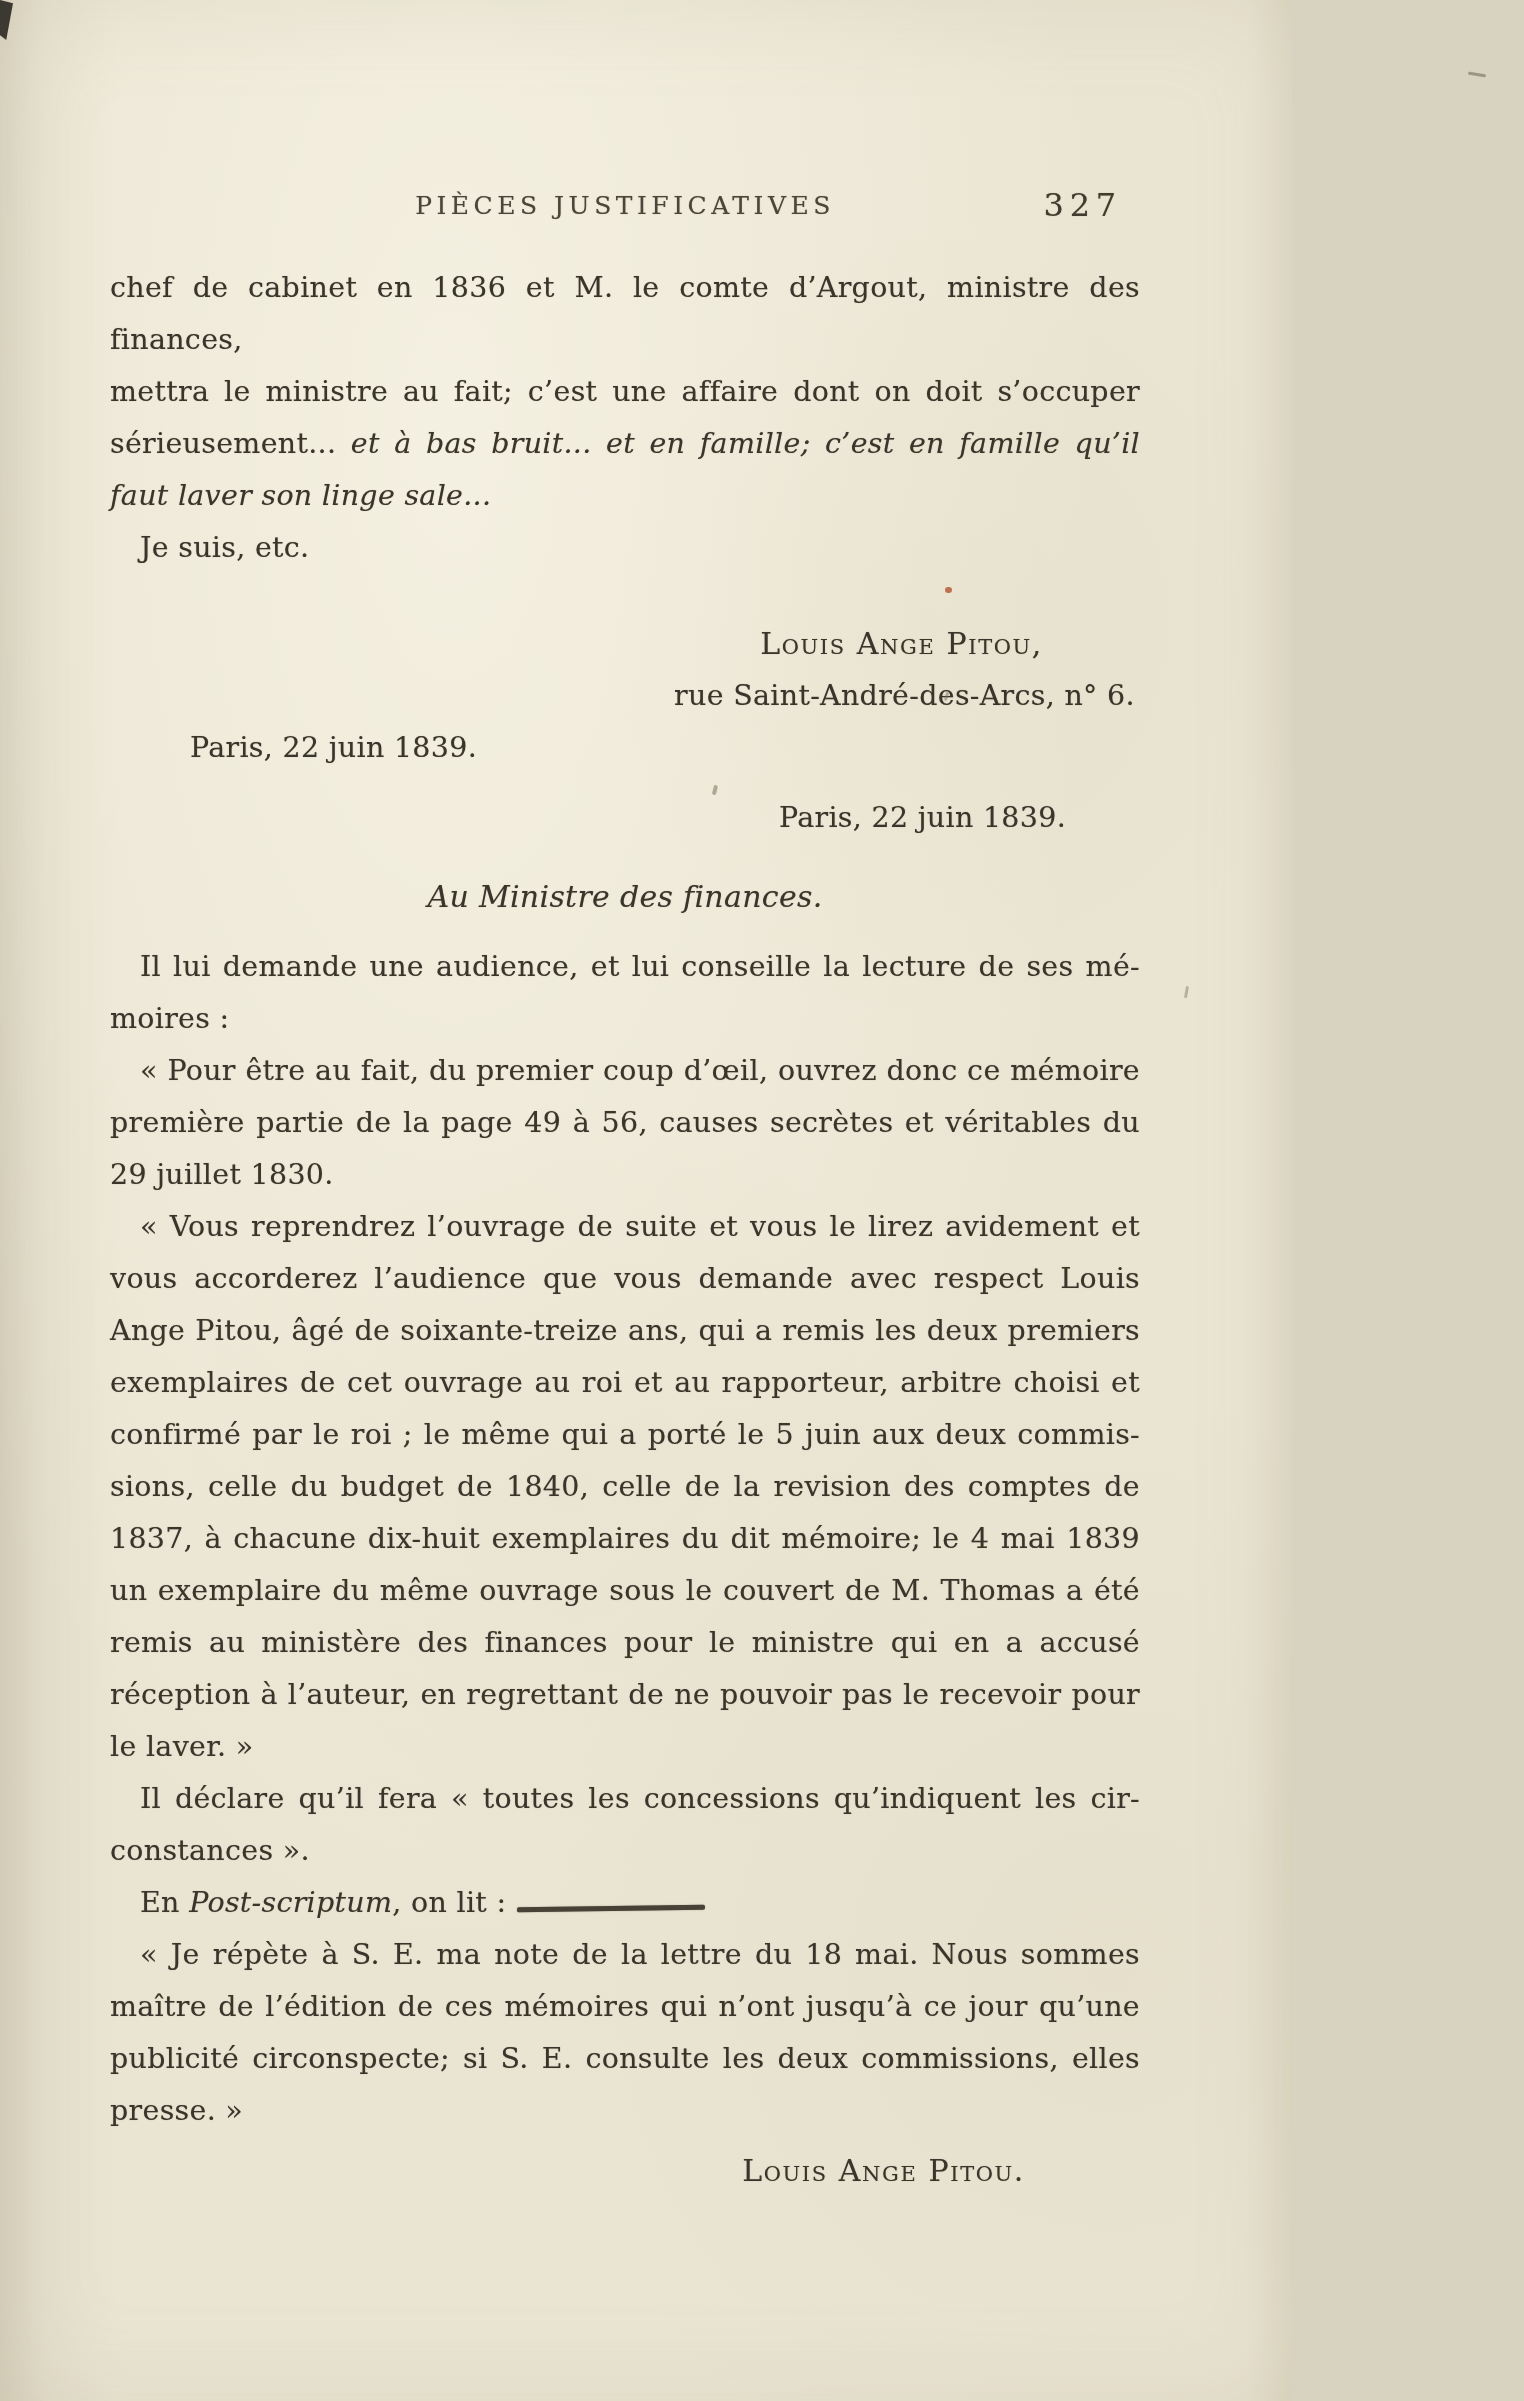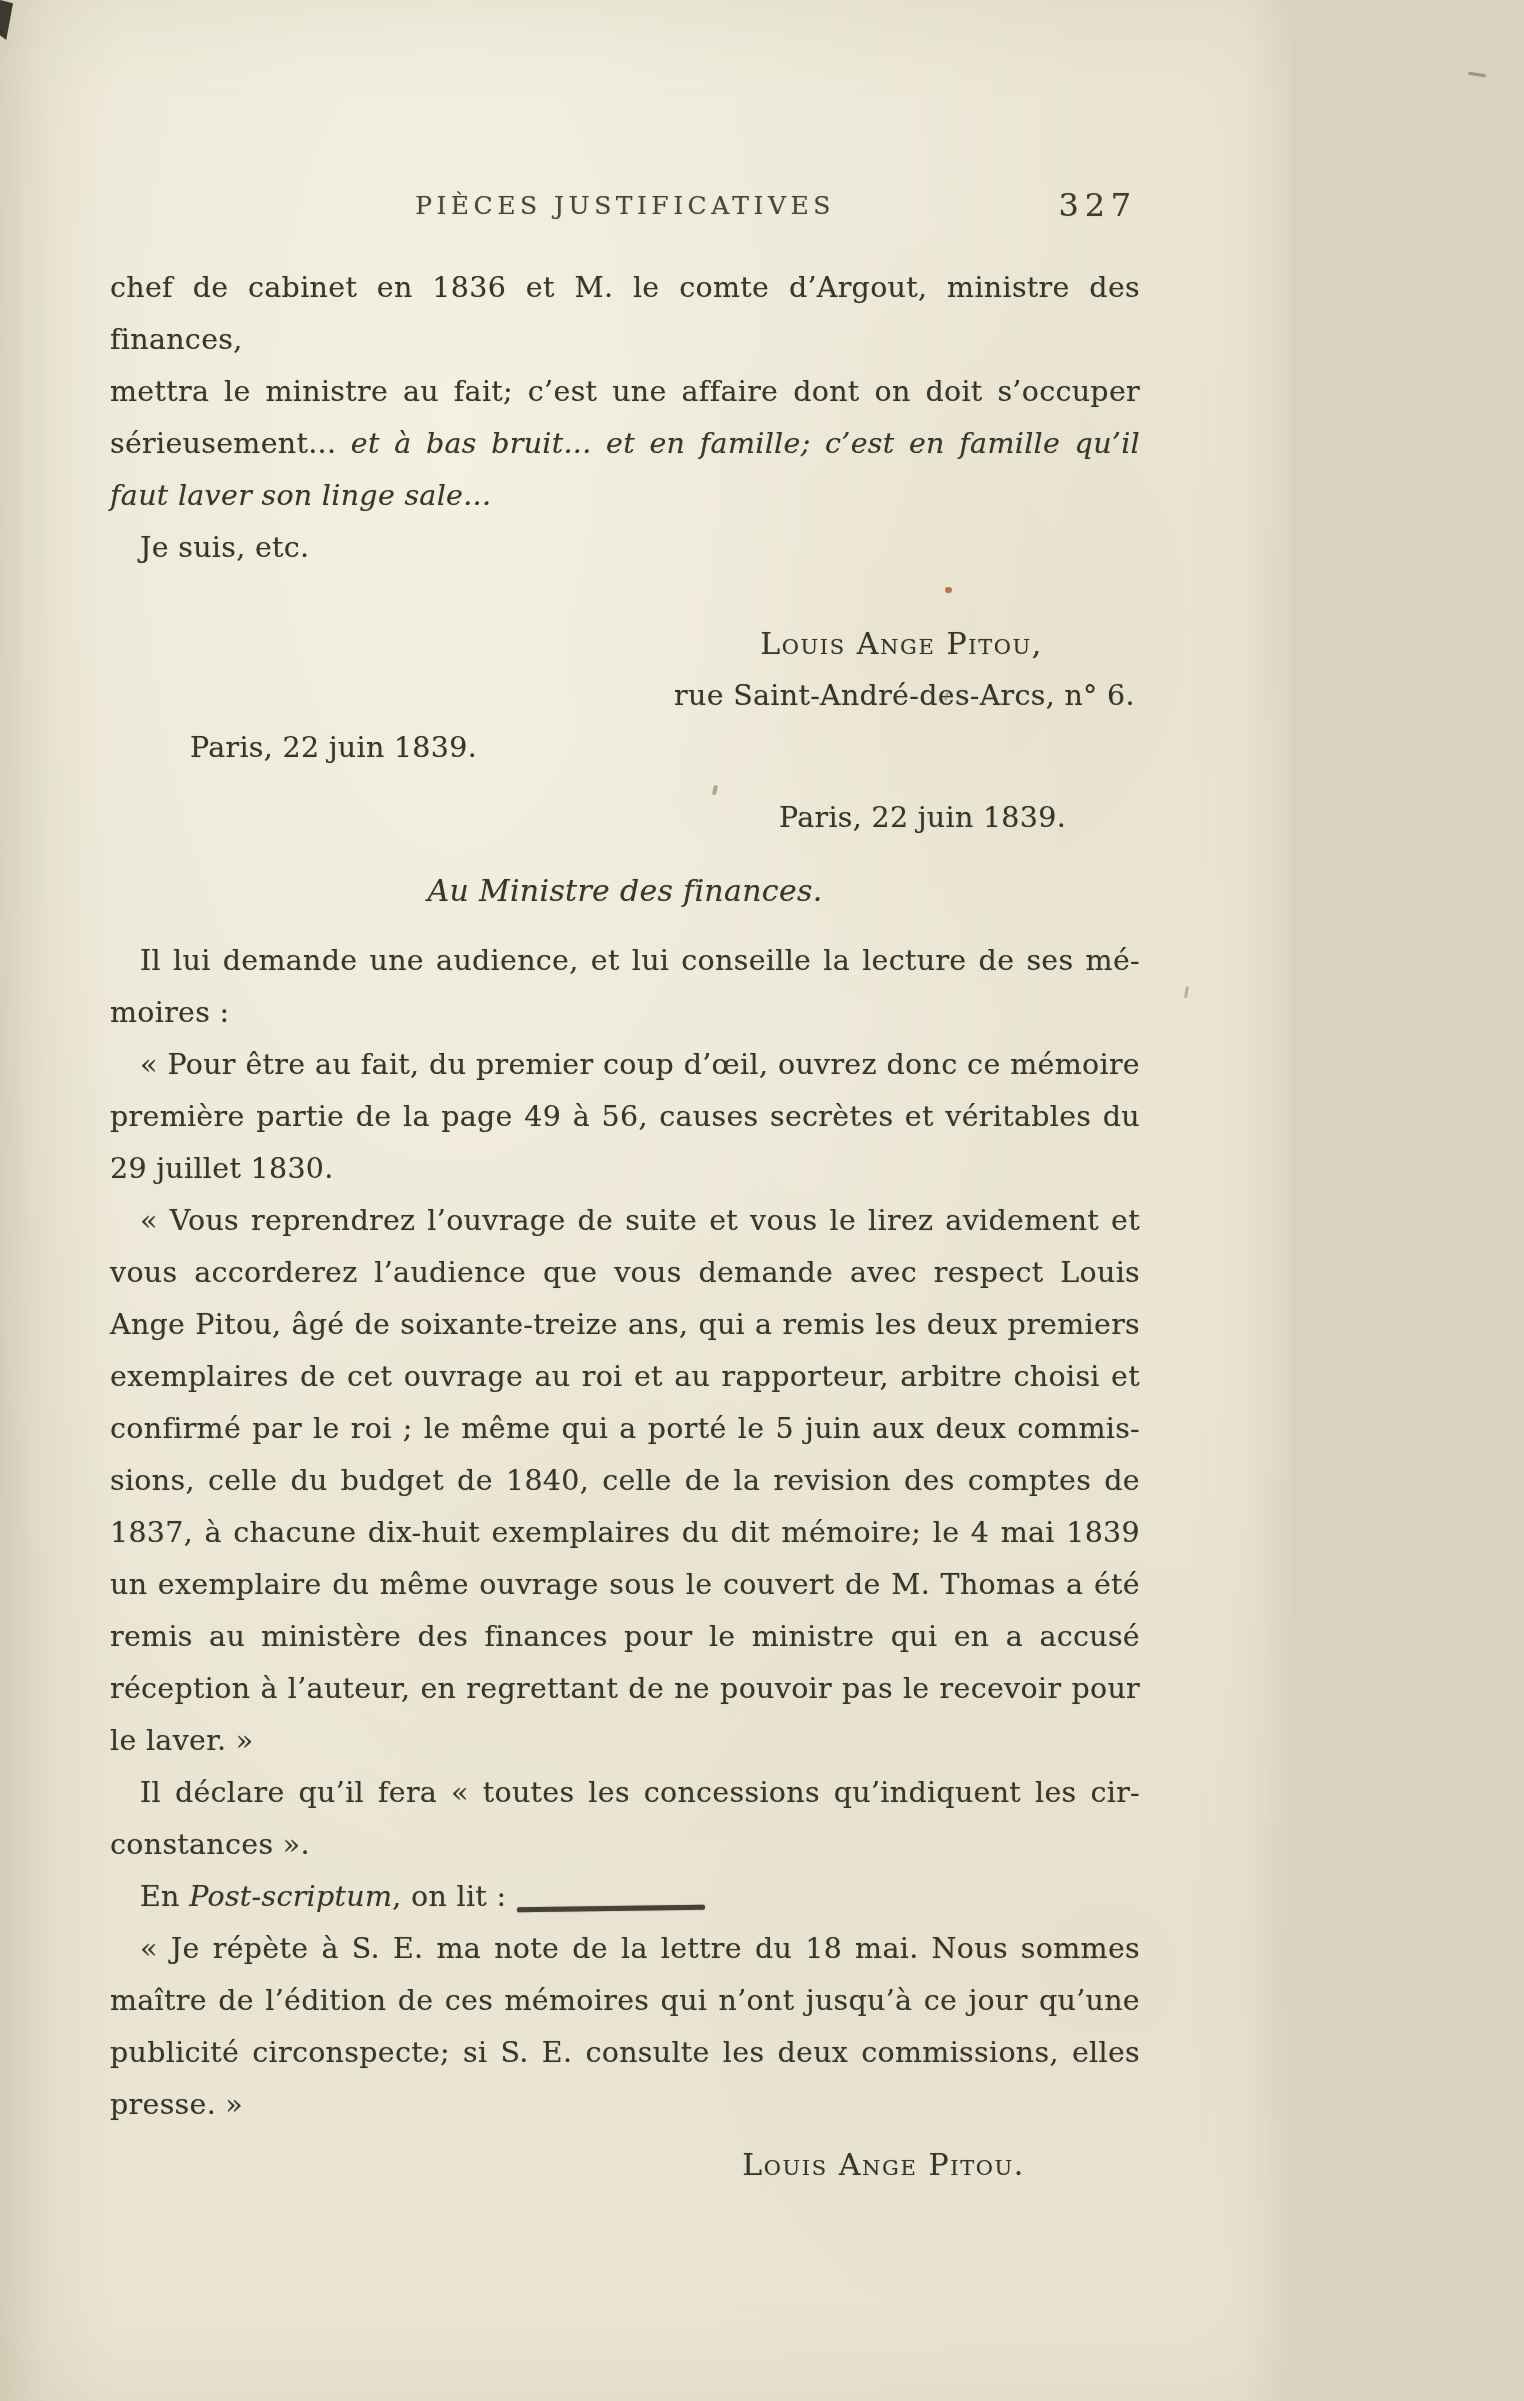--- a/index.html
+++ b/index.html
@@ -33,21 +33,21 @@
   .head-title {
     display: block;
     text-align: center;
     font-size: 25px;
     letter-spacing: 4.5px;
     color: #4c463a;
     text-shadow: 0 0 1px rgba(70,62,48,0.45);
   }
   .page-num {
     position: absolute;
-    right: 3px; top: -5.2px;
+    right: 18px; top: -5.2px;
     font-size: 32px;
     letter-spacing: 5.8px;
     color: #423c30;
     text-shadow: 0 0 1px rgba(70,62,48,0.4);
   }
   
   .text-block {
     position: absolute;
     left: 110px; top: 262px;
     width: 1030px;
@@ -60,21 +60,21 @@
   .line.j { text-align: justify; text-align-last: justify; }
   .line.ind { text-indent: 30px; }
   .seg.it { font-style: italic; }
   .seg.sc { font-variant: small-caps; letter-spacing: 1.6px; }
   .kind-sig-name  { text-align: right; padding-right: 97px; font-size: 30px; margin-top: 44px; }
   .kind-sig-addr  { text-align: right; padding-right: 5.2px; }
   .kind-date-left { padding-left: 80px; }
   .kind-date-right{ text-align: right; padding-right: 74px; margin-top: 18px; }
   .kind-heading-italic {
     text-align: center;
-    margin-top: 21px; margin-bottom: 18px;
+    margin-top: 27px; margin-bottom: 18px;
     font-size: 30px;
   }
   .kind-sig-final { text-align: right; padding-right: 115px; margin-top: 7.8px; font-size: 30px; }
   
   .end-rule {
     position: absolute;
     left: 517px; top: 1906px;
     width: 188px; height: 4.5px;
     background: #48423651;
     background-color: #484236;

